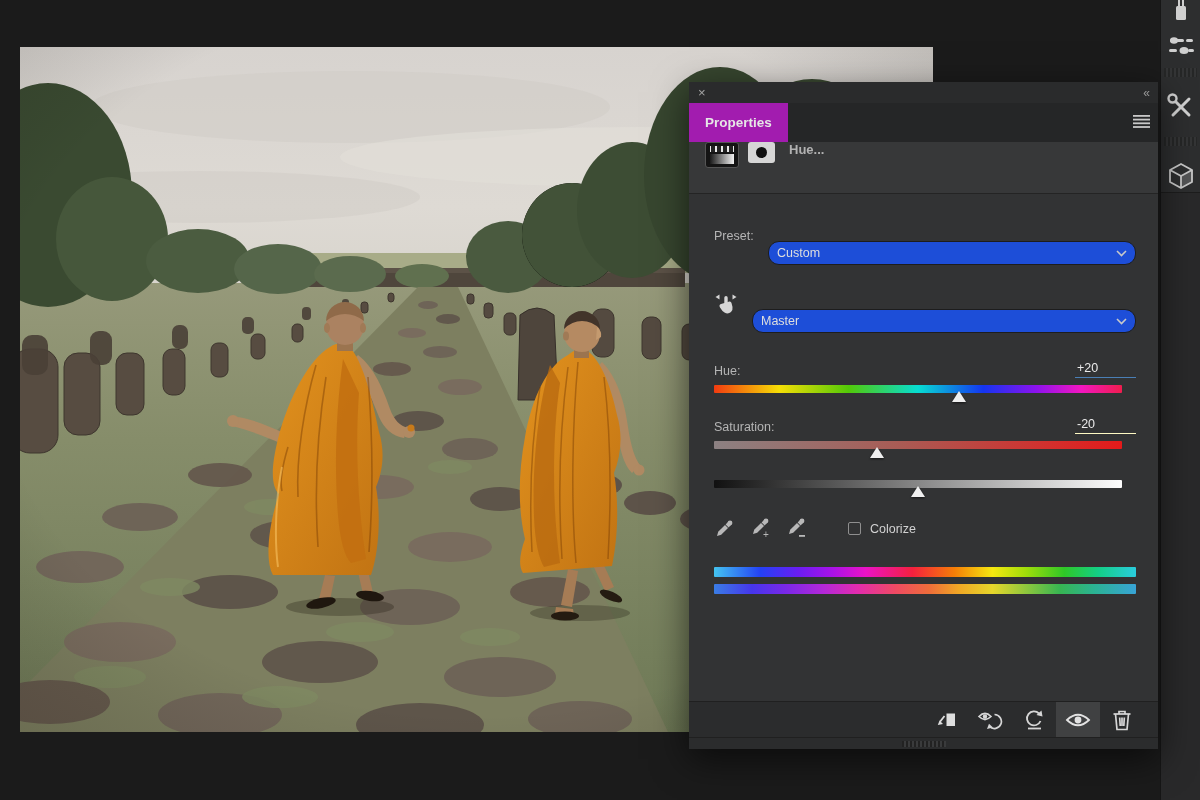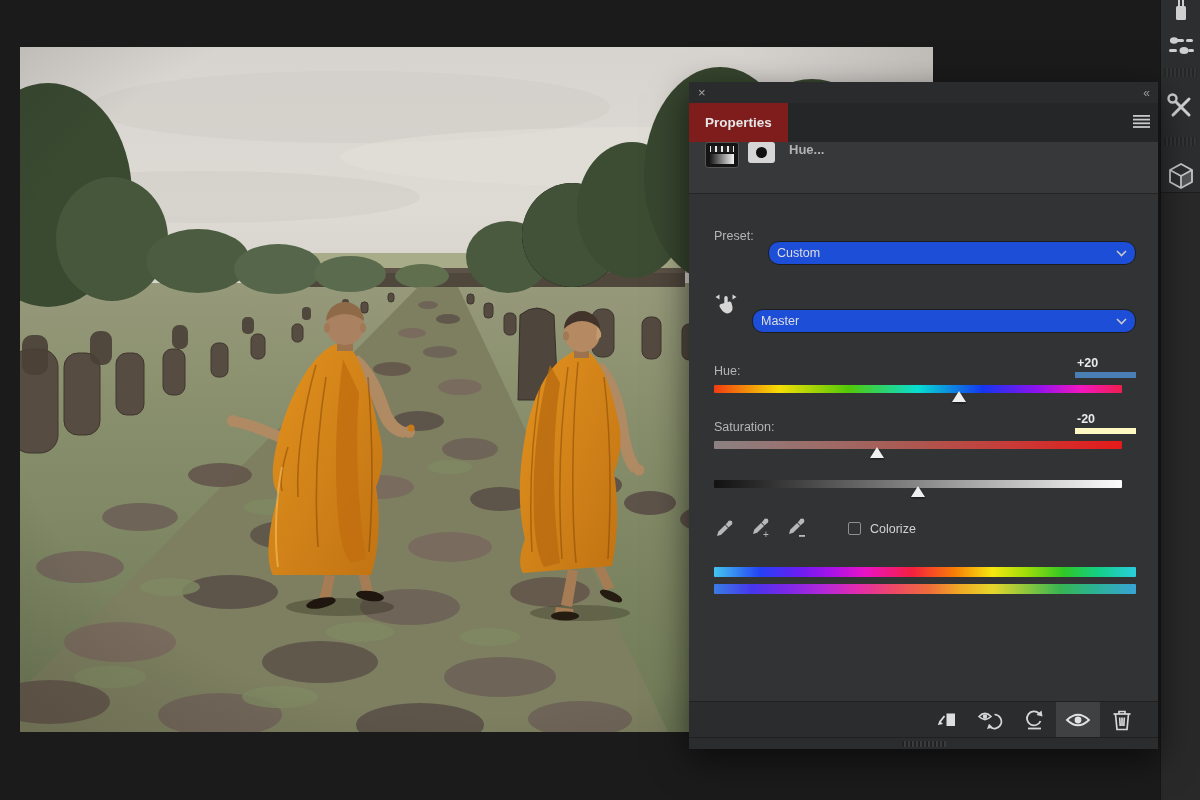--- a/index.html
+++ b/index.html
@@ -20,21 +20,21 @@
 
   
   .panel { position:absolute; left:689px; top:82px; width:469px; height:667px;
            background:#323334; box-shadow:0 10px 34px rgba(0,0,0,.6);
            display:flex; flex-direction:column; color:#cfcfcf; font-size:12.5px; }
   .topbar { height:21px; background:#2a2b2c; display:flex; align-items:center;
             justify-content:space-between; padding:0 9px; flex:0 0 auto; }
   .close-x { color:#a5a5a5; font-size:13px; line-height:1; cursor:default; }
   .collapse { color:#9a9a9a; font-size:12px; letter-spacing:-1px; }
   .tabrow { height:39px; background:#252627; display:flex; align-items:stretch; flex:0 0 auto; position:relative;}
-  .tab { background:#7f1d1d; padding:0 16px; display:flex; align-items:center;
+  .tab { background:#a21caf; padding:0 16px; display:flex; align-items:center;
          color:#e6e6e6; font-size:13.5px; font-weight:bold; }
   .menu-btn { position:absolute; right:8px; top:12px; }
   .adjrow { height:52px; background:#373839; border-bottom:1px solid #242424;
             display:flex; padding:0 16px; flex:0 0 auto; }
   .adj-thumb1 { width:34px; height:26px; background:#141414; border:1px solid #555;
                 border-radius:3px; padding:3px 4px; margin-right:9px; }
   .adj-thumb1 .strip { height:6px; background:#e8e8e8; display:flex; gap:2px; padding:0 1px; }
   .adj-thumb1 .strip i { flex:1; background:#222; }
   .adj-thumb1 .grad { height:10px; margin-top:2px; background:linear-gradient(90deg,#1a1a1a,#f2f2f2); }
   .adj-thumb2 { width:27px; height:21px; background:#d6d6d6; border-radius:3px;
@@ -49,21 +49,21 @@
   .preset-row .lbl { width:54px; }
   .select { flex:1; height:24px; background:#1d4ed8; border:1px solid #1d1d1d; border-radius:11px;
             display:flex; align-items:center; padding:0 8px; color:#dedede;margin-top:34px; }
   .select .chev { margin-left:auto; }
   .master-row { margin-top:10px; }
   .hand-box { width:24px; margin-right:14px; display:flex; justify-content:center; }
 
   .slider-group { flex:0 0 auto; }
   .sg-hue { margin-top:28px; } .sg-sat { margin-top:24px; } .sg-light { margin-top:24px; }
   .sl-head { display:flex; align-items:flex-end; justify-content:space-between; height:17px;gap:48px; }
-  .val-box { width:61px; border-bottom:6px solid #fef9c3; color:#eaeaea; padding:0 0 2px 2px;font-weight:bold; }
+  .val-box { width:61px; border-bottom:1px solid #fef9c3; color:#eaeaea; padding:0 0 2px 2px; }
   .val-box.active { border-bottom-color:#4a7fb5; }
   .track { position:relative; height:8px; margin-top:7px; margin-right:14px; border-radius:1px; }
   .hue-track { background:linear-gradient(90deg,#f23b10 0%,#f5de06 16%,#52c908 33%,#07ddd2 50%,#1435f0 66%,#8d12ee 79%,#f316c0 90%,#f01d4e 100%); }
   .sat-track { background:linear-gradient(90deg,#8c8182,#a95c55 45%,#e51a1a); }
   .light-track { background:linear-gradient(90deg,#111,#fdfdfd); }
   .thumb { position:absolute; top:6px; width:0; height:0; transform:translateX(-50%);
            border-left:7px solid transparent; border-right:7px solid transparent;
            border-bottom:11px solid #efefef; filter:drop-shadow(0 1px 1px rgba(0,0,0,.6)); }
 
   .dropper-row { margin-top:30px; display:flex; align-items:center; gap:0; }

